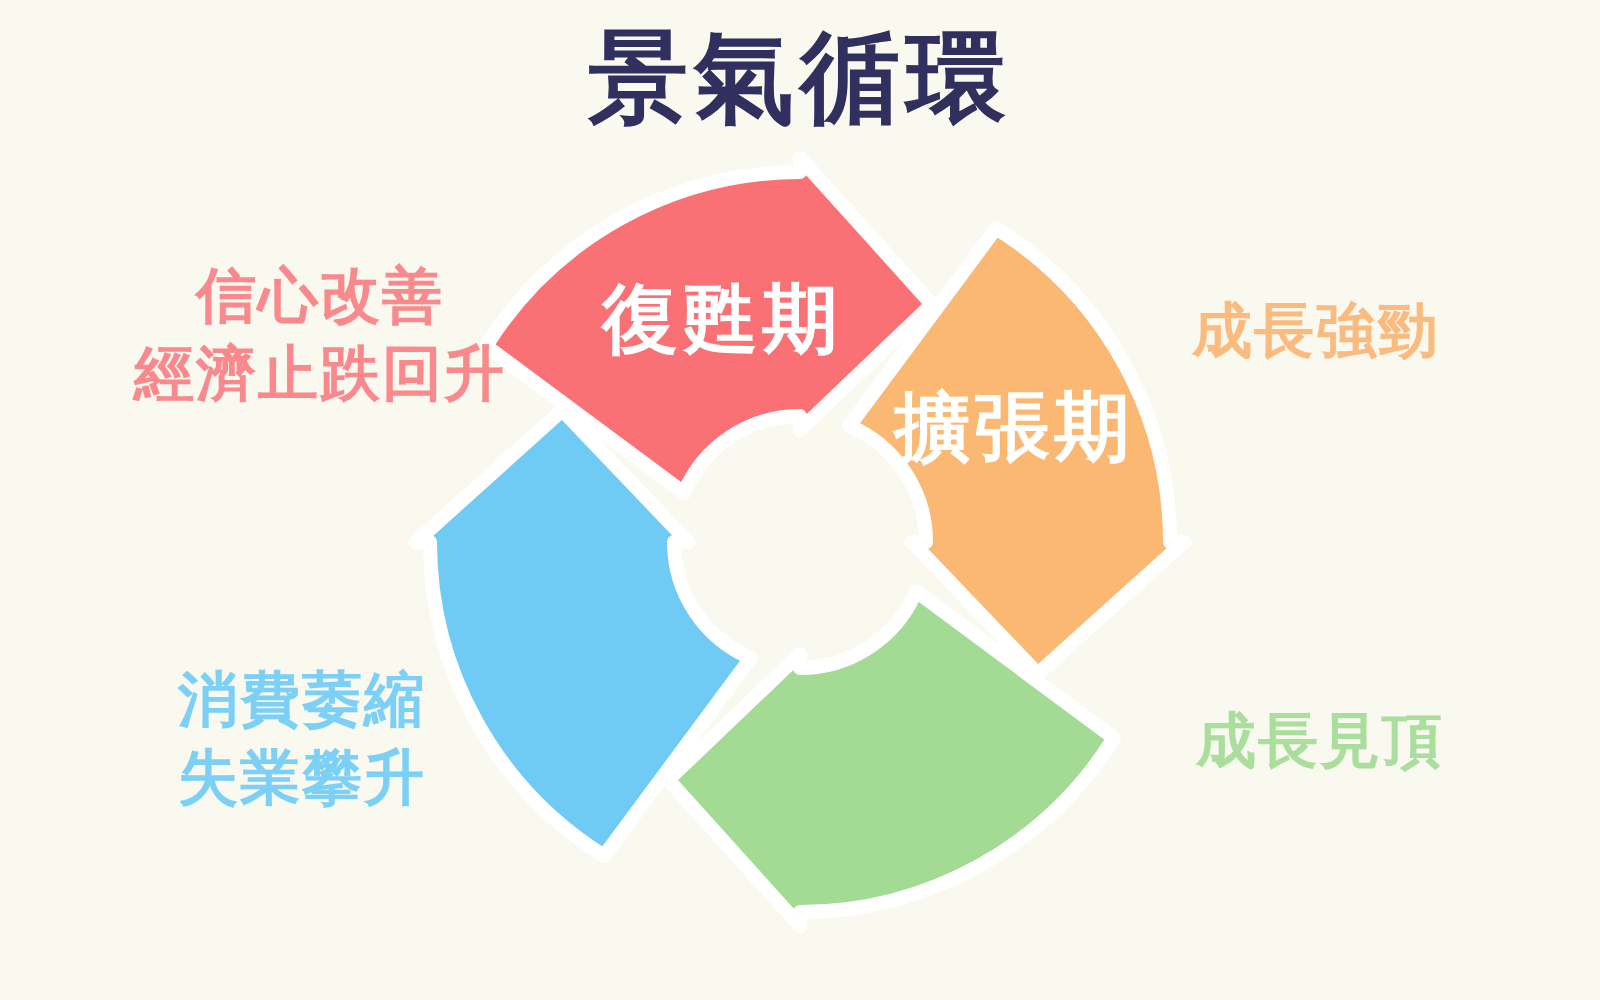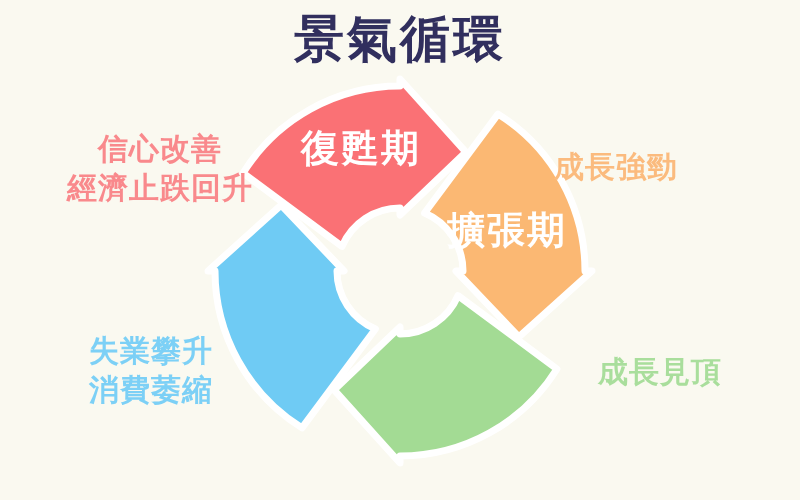--- a/index.html
+++ b/index.html
@@ -34,31 +34,31 @@
 
   <div class="title" style="color: rgb(49, 47, 94);">景氣循環</div>
 
   <svg id="cycle-svg" viewBox="0 0 800 500">
       <path d="M 243.1,173.0 A 185 185 0 0 1 400.0,86.0 L 400.0,79.0 L 465.9,152.1 L 400.0,215.0 L 400.0,208.0 A 63 63 0 0 0 342.0,246.4 Z" fill="#FA7175" stroke="#FFFFFF" stroke-width="7" stroke-linejoin="round" stroke-linecap="round"></path>
       <path d="M 498.0,114.1 A 185 185 0 0 1 585.0,271.0 L 592.0,271.0 L 518.9,336.9 L 456.0,271.0 L 463.0,271.0 A 63 63 0 0 0 424.6,213.0 Z" fill="#FBB873" stroke="#FFFFFF" stroke-width="7" stroke-linejoin="round" stroke-linecap="round"></path>
       <path d="M 556.9,369.0 A 185 185 0 0 1 400.0,456.0 L 400.0,463.0 L 334.1,389.9 L 400.0,327.0 L 400.0,334.0 A 63 63 0 0 0 458.0,295.6 Z" fill="#A3DB94" stroke="#FFFFFF" stroke-width="7" stroke-linejoin="round" stroke-linecap="round"></path>
       <path d="M 302.0,427.9 A 185 185 0 0 1 215.0,271.0 L 208.0,271.0 L 281.1,205.1 L 344.0,271.0 L 337.0,271.0 A 63 63 0 0 0 375.4,329.0 Z" fill="#6FCBF4" stroke="#FFFFFF" stroke-width="7" stroke-linejoin="round" stroke-linecap="round"></path>
     </svg>
 
-  <div class="phase-label" style="left: 361px; top: 148px;">復甦期</div>
-  <div class="phase-label" style="left: 507px; top: 230px;">擴張期</div>
+  <div class="phase-label" style="left: 361px; top: 160px;">復甦期</div>
+  <div class="phase-label" style="left: 507px; top: 214px;">擴張期</div>
 
   <div class="annotation" style="left: 160px; top: 168px; color: rgb(249, 137, 140);">
     <div>信心改善</div>
     <div>經濟止跌回升</div>
   </div>
-  <div class="annotation" style="left: 616px; top: 166px; color: rgb(251, 187, 126);">
+  <div class="annotation" style="left: 658px; top: 166px; color: rgb(251, 187, 126);">
     <div>成長強勁</div>
   </div>
   <div class="annotation" style="left: 660px; top: 371px; color: rgb(169, 222, 156);">
     <div>成長見頂</div>
   </div>
   <div class="annotation" style="left: 151px; top: 370px; color: rgb(124, 208, 246);">
+    <div>消費萎縮</div>
     <div>失業攀升</div>
-    <div>消費萎縮</div>
   </div>
 
 </div>
 
 </body></html>

